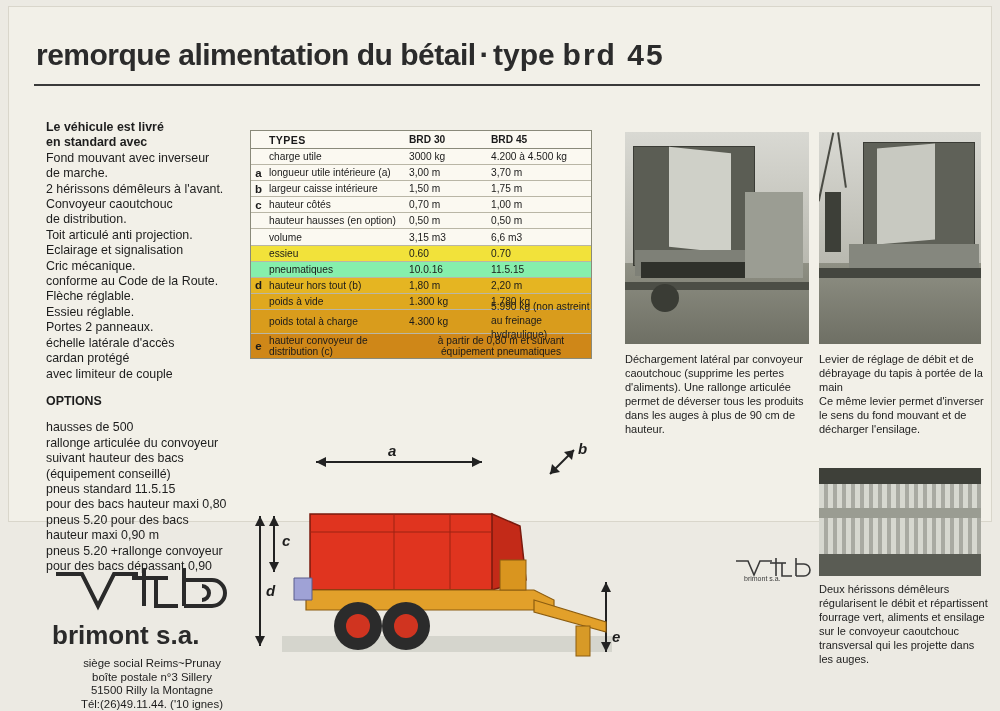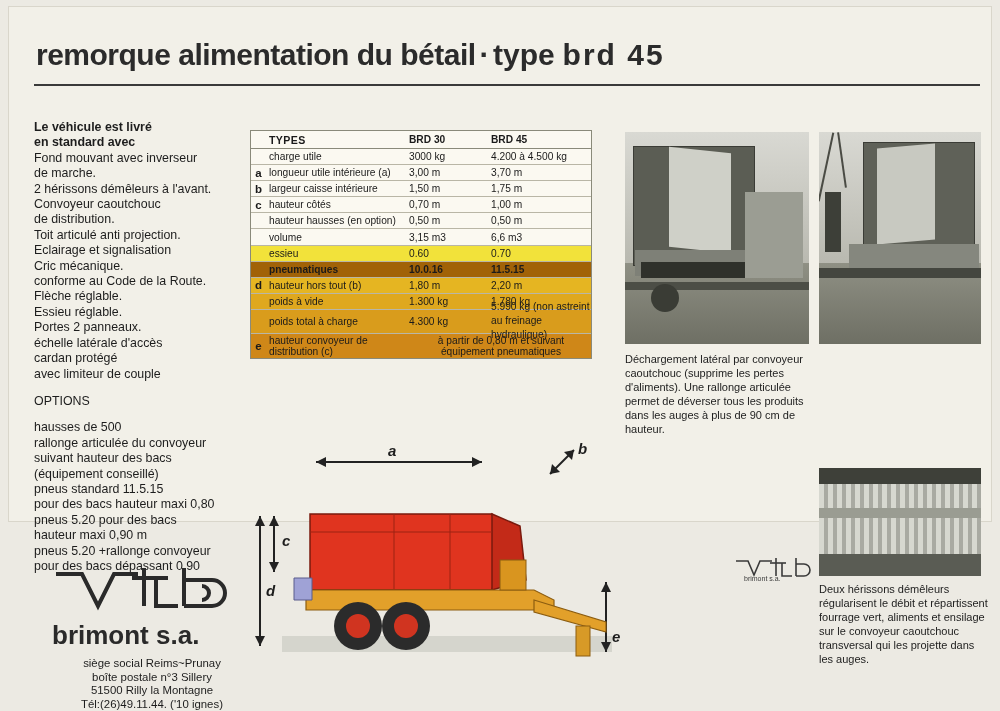--- a/index.html
+++ b/index.html
@@ -56,31 +56,31 @@
     left: 6px;
     top: 62px;
     width: 946px;
     height: 2px;
     background: #3a3a3a;
   }
 
   
   .leftcol {
     position: absolute;
-    left: 6px;
+    left: 18px;
     top: 98px;
     width: 196px;
     color: #1d1d1d;
     font-size: 12.4px;
     line-height: 15.4px;
   }
   .leftcol .bold { font-weight: bold; }
   .leftcol p { margin: 0; }
   .leftcol .gap { height: 11px; }
-  .leftcol .opt-head { margin-top: 12px; }
+  .leftcol .opt-head { margin-top: 12px; font-weight: bold; }
 
   
   .table {
     position: absolute;
     left: 222px;
     top: 108px;
     width: 340px;
     font-size: 10.2px;
     color: #1a1a1a;
     border: 1px solid #8a8a7a;
@@ -115,21 +115,21 @@
   .c-v2 {
     width: 100px;
     flex: 0 0 100px;
     padding-left: 2px;
   }
   .thead .c-label { font-weight: bold; font-size: 10.6px; letter-spacing: .4px;}
   .thead .c-v1, .thead .c-v2 { font-weight: bold; }
   .thead { height: 18px; border-bottom: 1px solid #8a8a7a; }
   .r-white { background: #fbf9f1; }
   .r-y1 { background: #f2e23a; }
-  .r-y2 { background: #a16207; font-weight: bold; }
+  .r-y2 { background: #86efac; }
   .r-o1 { background: #e5b522; }
   .r-o2 { background: #dfa81e; }
   .r-o3 { background: #d99c1c; }
   .r-o5 { background: #cf8718; }
   .tall { height: 24px; }
   .tall .c-label, .tall .c-v1 { line-height: 11px; }
   .two-line { white-space: normal; line-height: 14px; }
   .span-val {
     flex: 0 0 180px;
     width: 180px;
@@ -379,20 +379,22 @@
           <div class="body-box" style="left:44px; top:10px; width:110px; height:116px; background:#5f6158;"></div>
           <div class="panel-light" style="left:58px; top:14px; width:58px; height:96px; background:#c8c9c1; transform:skewY(-5deg);"></div>
           <div class="panel-mid" style="left:30px; top:112px; width:130px; height:24px; background:#85877e;"></div>
           <div class="dark-blob" style="left:0px; top:136px; width:162px; height:10px; background:#44463f;"></div>
           <div class="dark-blob" style="left:6px; top:60px; width:16px; height:60px; background:#3d3f38;"></div>
         </div>
       </div>
 
       <div class="cap" id="cap1" style="left:597px; top:330px; width:186px;">Déchargement latéral par convoyeur caoutchouc (supprime les pertes d'aliments). Une rallonge articulée permet de déverser tous les produits dans les auges à plus de 90 cm de hauteur.</div>
 
+      <div class="cap" id="cap2" style="left:791px; top:330px; width:168px; white-space:pre-line;">Levier de réglage de débit et de débrayage du tapis à portée de la main
+Ce même levier permet d'inverser le sens du fond mouvant et de décharger l'ensilage.</div>
 
       <div class="photo" id="photo3">
         <div class="photo-inner">
           <div class="corr"></div>
           <div class="dark-blob" style="left:0; top:0; width:162px; height:16px; background:#3e4039;"></div>
           <div class="dark-blob" style="left:0; bottom:0; width:162px; height:22px; background:#5a5c54;"></div>
           <div class="panel-mid" style="left:0; top:40px; width:162px; height:10px; background:#9a9c92;"></div>
         </div>
       </div>
 

